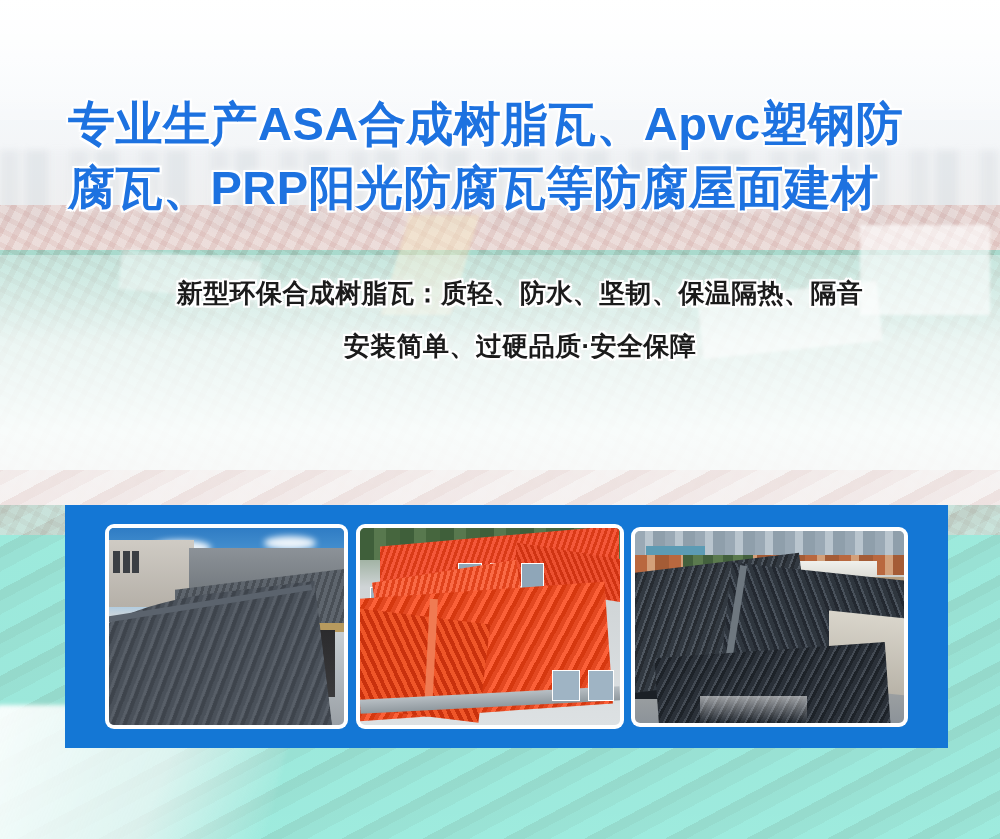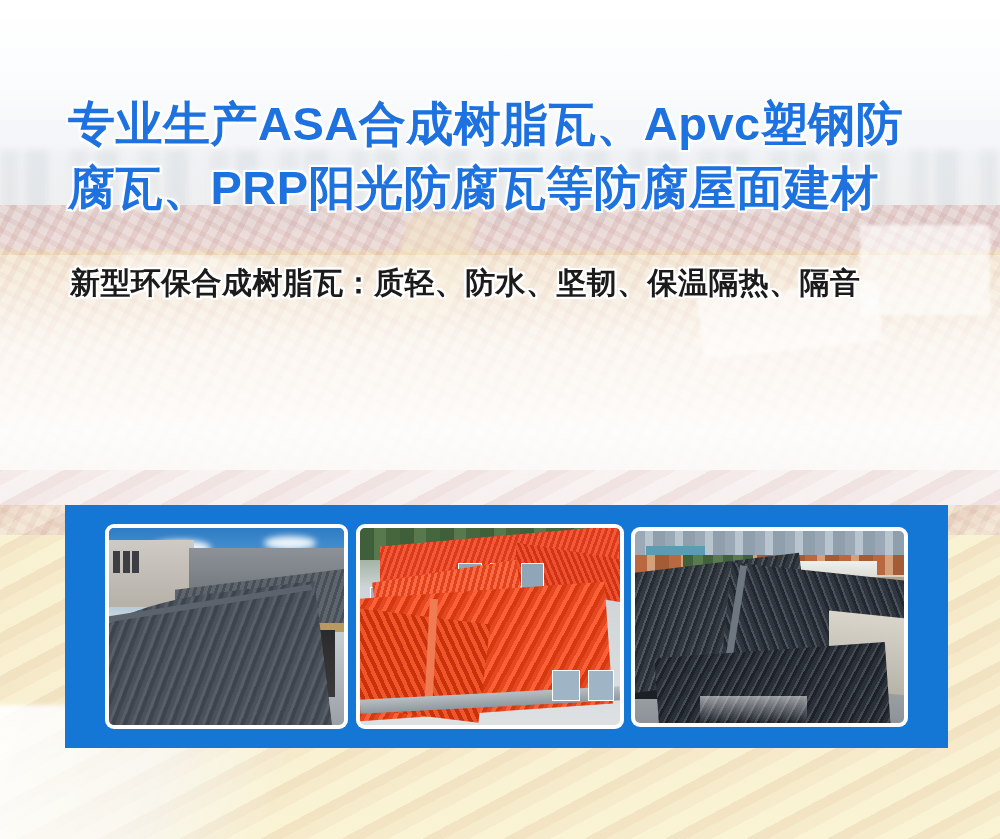--- a/index.html
+++ b/index.html
@@ -10,21 +10,21 @@
   }
   body {
     font-family: "Liberation Sans", "DejaVu Sans", sans-serif;
   }
 
   #banner {
     position: relative;
     width: 1000px;
     height: 839px;
     overflow: hidden;
-    background: #fef9c3;
+    background: #5eead4;
   }
 
   
   .bg-layer {
     position: absolute;
     inset: 0;
     overflow: hidden;
   }
   
   .bg-sky {
@@ -127,31 +127,32 @@
        2px 0 0 #fff, -2px 0 0 #fff, 0 2px 0 #fff, 0 -2px 0 #fff,
        2px 2px 0 #fff, -2px -2px 0 #fff, 2px -2px 0 #fff, -2px 2px 0 #fff,
        0 0 9px rgba(255,255,255,0.95);
     white-space: pre-line;
   }
 
   
   .subcopy {
     position: absolute;
     left: 70px;
-    top: 256px;
+    top: 267px;
     width: 900px;
     color: #1b1b1b;
-    font-size: 30px;
+    font-size: 26px;
     font-weight: 700;
     line-height: 53px;
     letter-spacing: 0.4px;
     text-shadow:
        2px 0 0 #fff, -2px 0 0 #fff, 0 2px 0 #fff, 0 -2px 0 #fff,
        2px 2px 0 #fff, -2px -2px 0 #fff, 2px -2px 0 #fff, -2px 2px 0 #fff,
        0 0 8px rgba(255,255,255,0.9);
+    text-align: center;
   }
   .subcopy .line { display: block; white-space: nowrap; }
 
   
   .gallery {
     position: absolute;
     left: 65px;
     top: 505px;
     width: 883px;
     height: 243px;
@@ -302,20 +303,21 @@
     <div class="bg-bottom-tiles"></div>
     <div class="bg-ridge"></div>
     <div class="bg-fade-top"></div>
   </div>
 
   <div class="headline">专业生产ASA合成树脂瓦、Apvc塑钢防
 腐瓦、PRP阳光防腐瓦等防腐屋面建材</div>
 
   <div class="subcopy">
     <span class="line">新型环保合成树脂瓦：质轻、防水、坚韧、保温隔热、隔音</span>
+    <span class="line">安装简单、过硬品质·安全保障</span>
   </div>
 
   <div class="gallery">
 
     <div class="photo p1">
       <div class="frame">
         <div class="scene1">
           <div class="s1-sky"></div>
           <div class="s1-cloud s1-c1"></div>
           <div class="s1-cloud s1-c2"></div>

